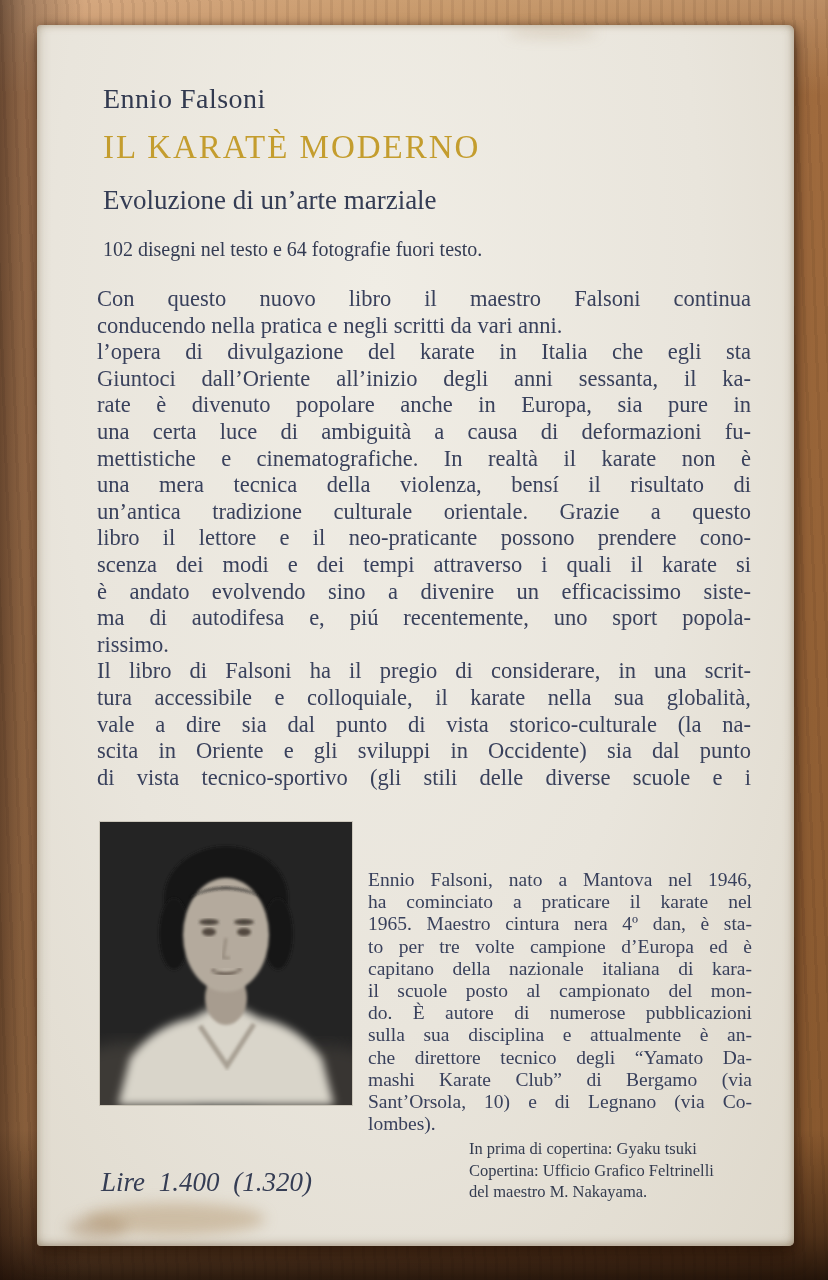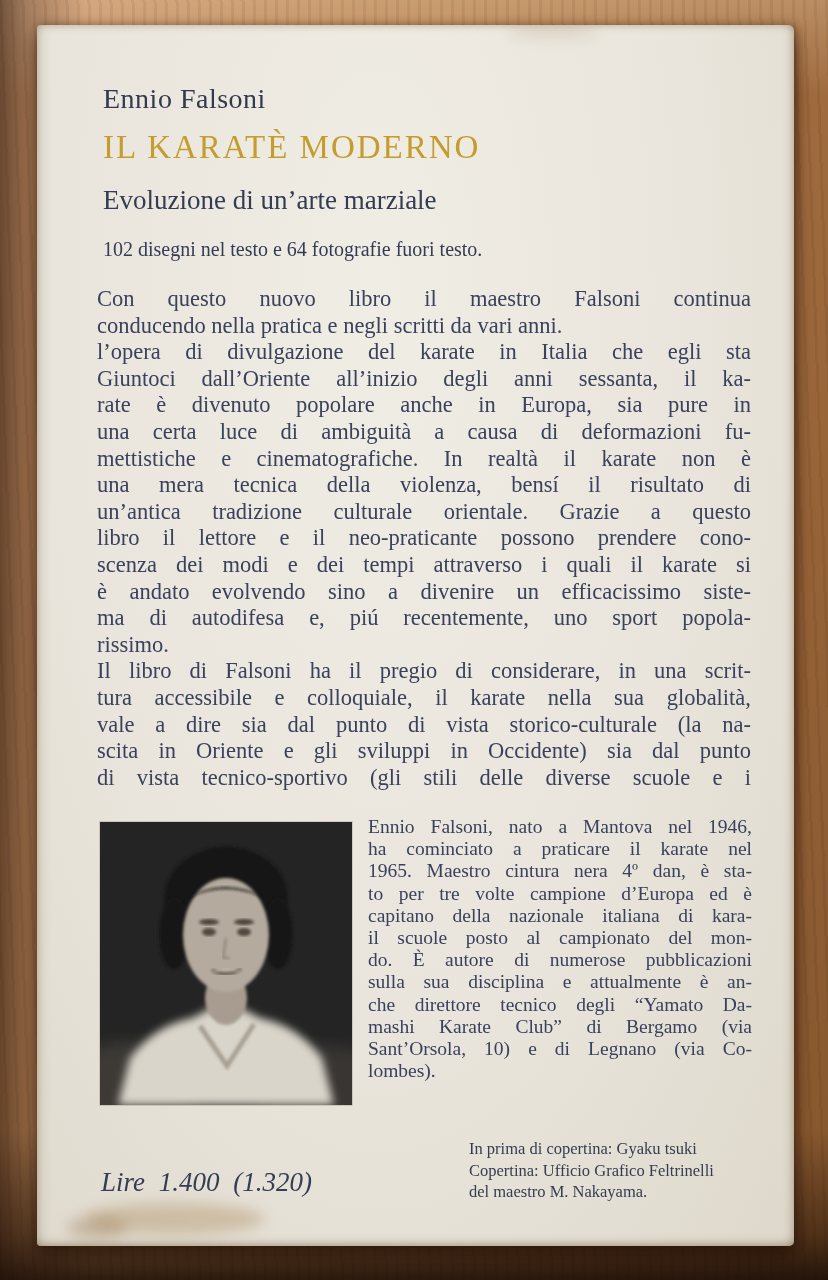--- a/index.html
+++ b/index.html
@@ -41,21 +41,21 @@
 
   .blurb{position:absolute;left:60px;top:261px;width:654px;font-size:22.5px;line-height:26.6px;color:#39415c;}
   .justified .jline{text-align:justify;text-align-last:justify;}
   .justified .jlast{text-align-last:left;}
   .plain .jline{text-align:left;}
 
   .photo{position:absolute;left:63px;top:797px;width:252px;height:283px;background:#262626;
          box-shadow:0 0 0 1px rgba(120,110,90,.25);}
   .photo svg{display:block;width:100%;height:100%;}
 
-  .bio{position:absolute;left:331px;top:791px;width:384px;font-size:19.5px;line-height:22.2px;color:#39415c;}
+  .bio{position:absolute;left:331px;top:844px;width:384px;font-size:19.5px;line-height:22.2px;color:#39415c;}
 
   .price{position:absolute;left:64px;top:1142px;font-size:27px;font-style:italic;color:#353d54;word-spacing:7px;}
   .colophon{position:absolute;left:432px;top:1113px;width:302px;font-size:16.5px;line-height:21.5px;color:#343c50;}
 </style>
 </head>
 <body>
 
 <div class="grain"></div>
 
 <div class="book">

